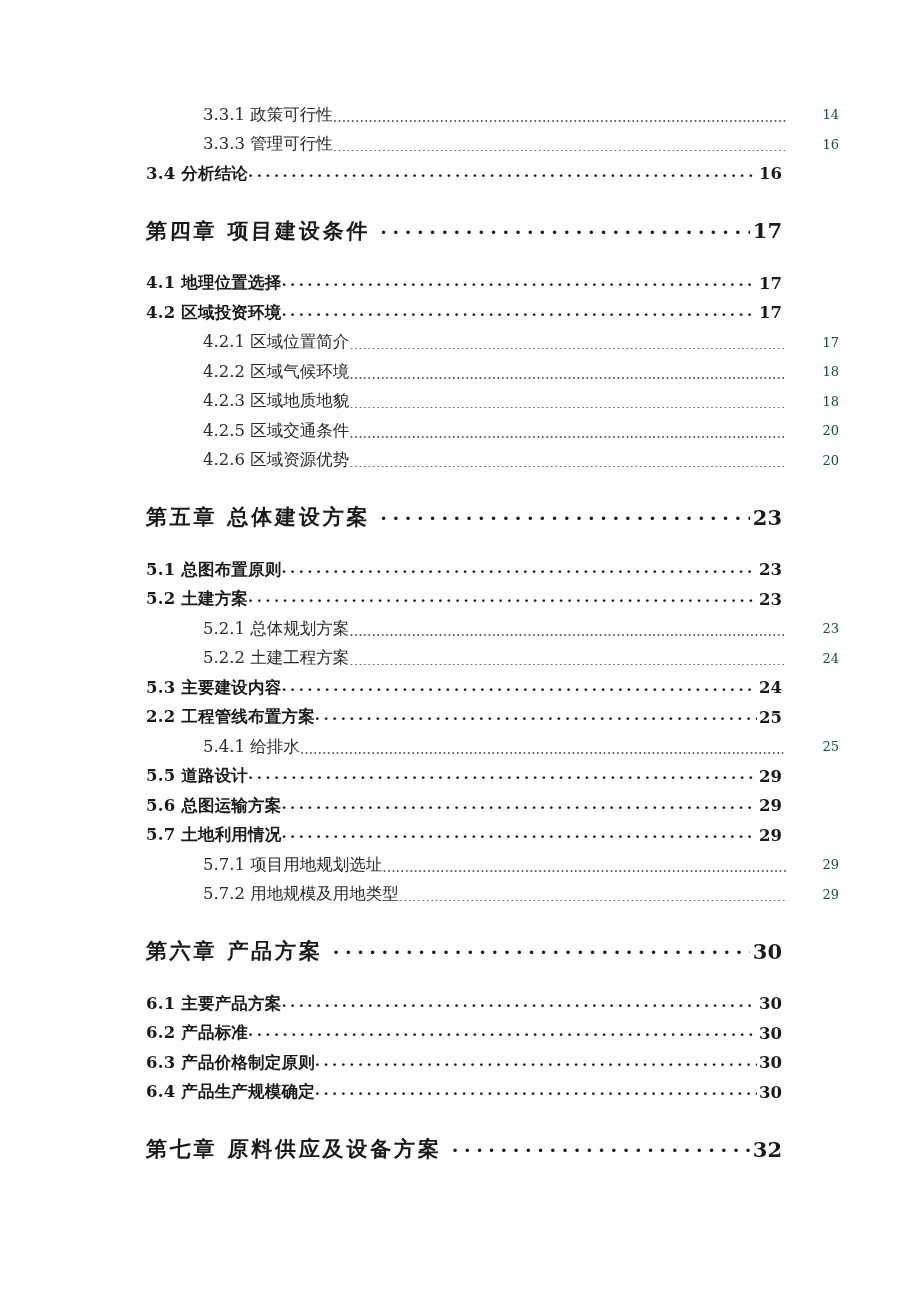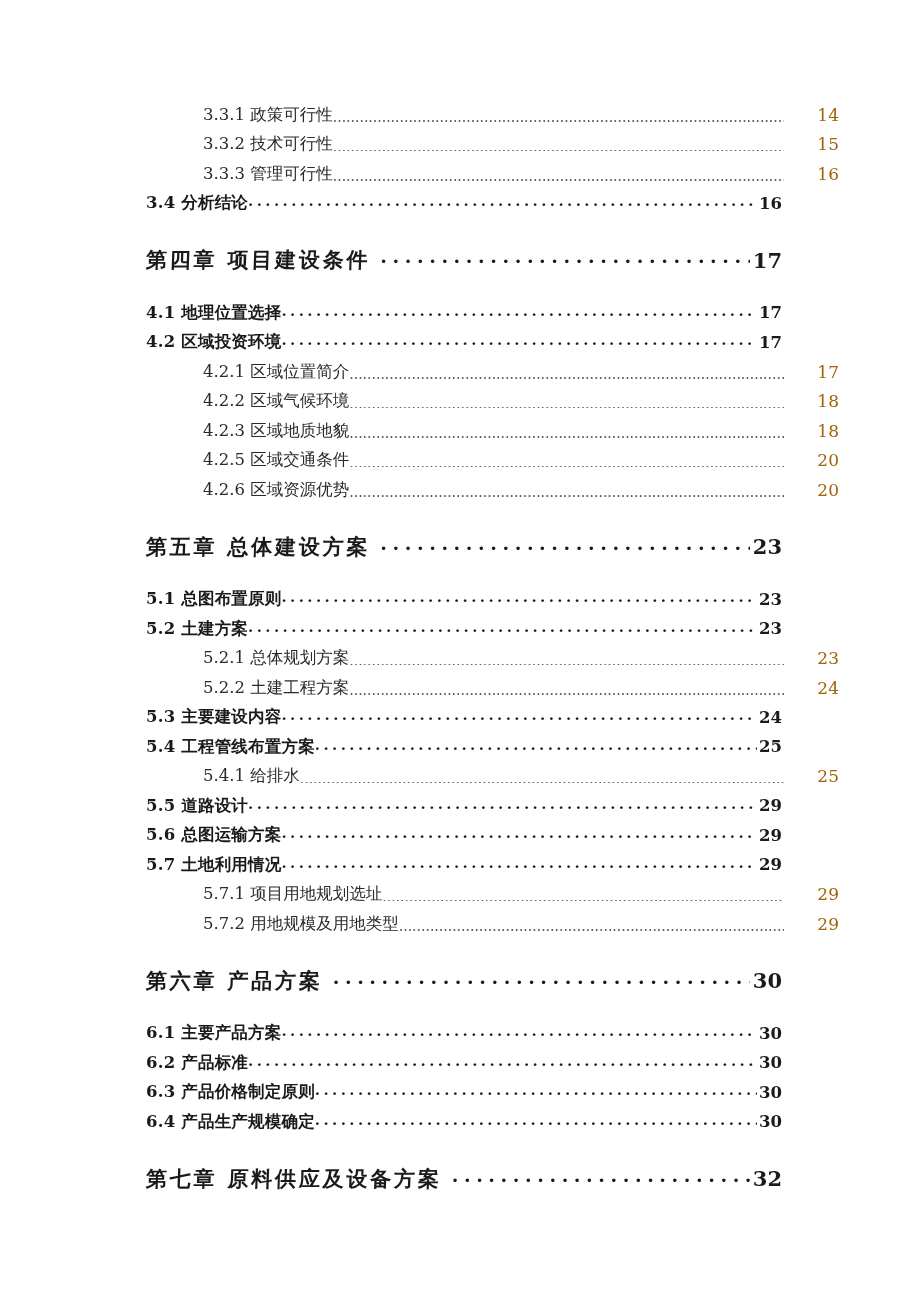--- a/index.html
+++ b/index.html
@@ -145,25 +145,25 @@
   }
   .lvl3 .leader::after {
     content: "................................................................................................................................................................................................................";
     letter-spacing: 0px;
     font-size: 14px;
     line-height: 0;
     color: #555;
     bottom: 0.34em;
   }
   .lvl3 .pg {
-    font-size: 17px;
+    font-size: 13px;
     font-weight: 400;
     padding-left: 1px;
     min-width: 20px;
-    color: #a16207;
+    color: #14532d;
     margin-left: 32px;
   }
 
   
   .gap-before { height: 22px; }
   .gap-after  { height: 18px; }
 
   
   #footer {
     position: absolute;
@@ -180,25 +180,20 @@
 <body>
 
 <div id="page">
   <div id="toc">
       <div class="row lvl3">
         <span class="label">3.3.1 政策可行性</span>
         <span class="leader"></span>
         <span class="pg">14</span>
       </div>
       <div class="row lvl3">
-        <span class="label">3.3.2 技术可行性</span>
-        <span class="leader"></span>
-        <span class="pg">15</span>
-      </div>
-      <div class="row lvl3">
         <span class="label">3.3.3 管理可行性</span>
         <span class="leader"></span>
         <span class="pg">16</span>
       </div>
       <div class="row lvl2">
         <span class="label">3.4 分析结论</span>
         <span class="leader"></span>
         <span class="pg">16</span>
       </div>
       <div class="gap-before"></div>
@@ -269,21 +264,21 @@
         <span class="label">5.2.2 土建工程方案</span>
         <span class="leader"></span>
         <span class="pg">24</span>
       </div>
       <div class="row lvl2">
         <span class="label">5.3 主要建设内容</span>
         <span class="leader"></span>
         <span class="pg">24</span>
       </div>
       <div class="row lvl2">
-        <span class="label">5.4 工程管线布置方案</span>
+        <span class="label">2.2 工程管线布置方案</span>
         <span class="leader"></span>
         <span class="pg">25</span>
       </div>
       <div class="row lvl3">
         <span class="label">5.4.1 给排水</span>
         <span class="leader"></span>
         <span class="pg">25</span>
       </div>
       <div class="row lvl2">
         <span class="label">5.5 道路设计</span>

